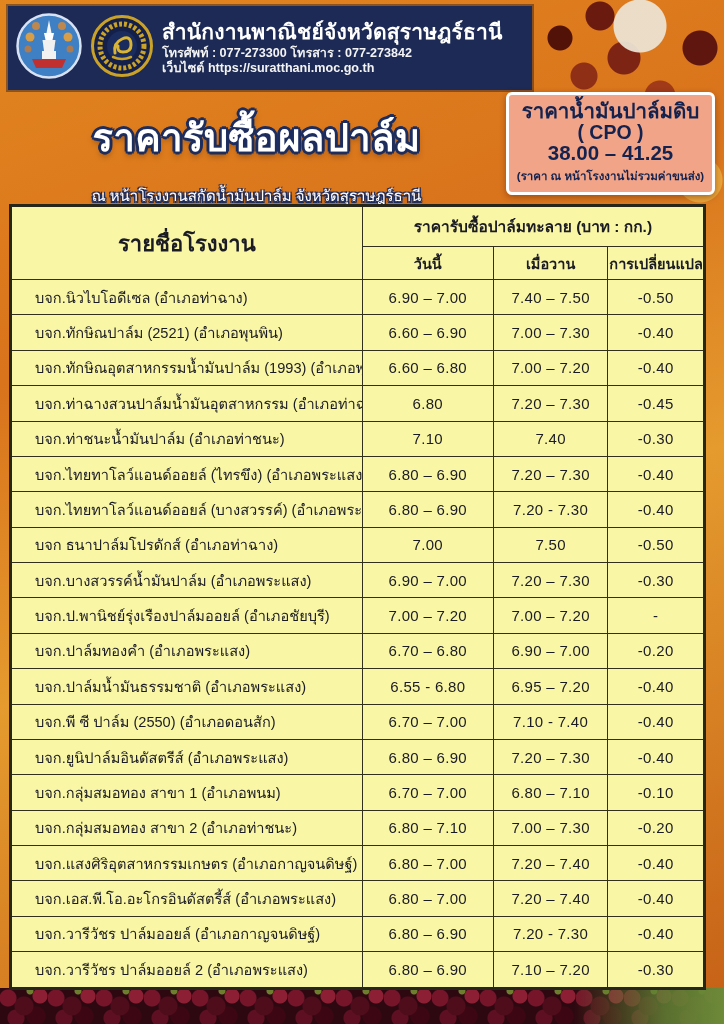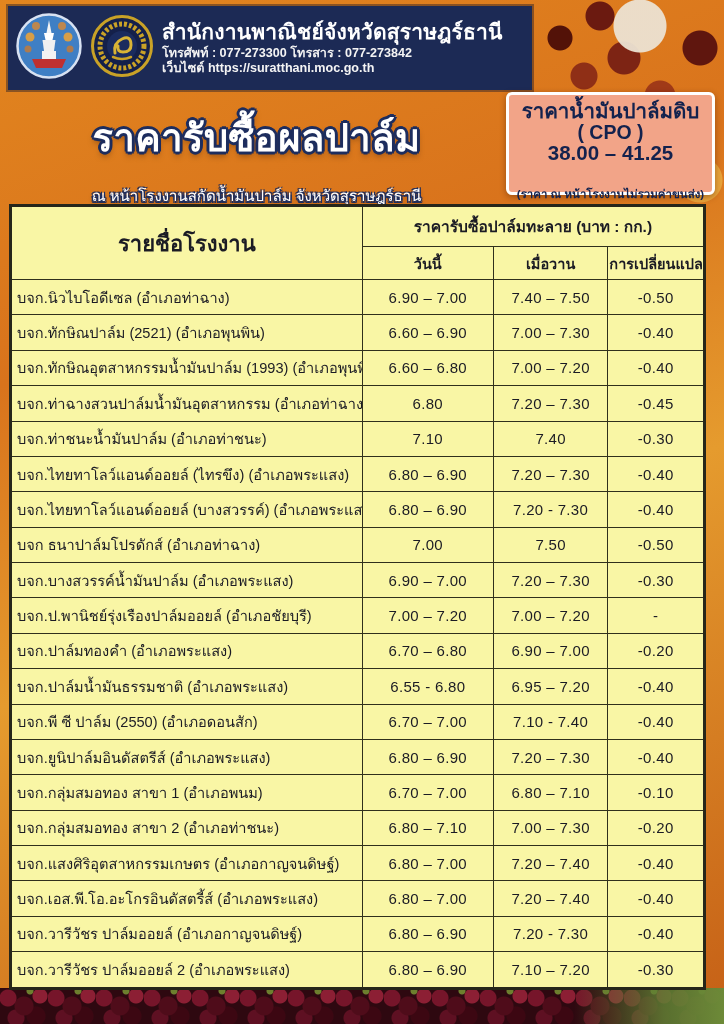--- a/index.html
+++ b/index.html
@@ -55,32 +55,32 @@
     display:flex;align-items:center;justify-content:center;
     font-size:25px;font-weight:800;color:#13224e;}
 
   
   .cpo-box{position:absolute;left:506px;top:92px;width:209px;height:103px;box-sizing:border-box;
     background:#f2a488;border:3px solid #ffffff;border-radius:6px;
     box-shadow:0 2px 6px rgba(60,20,0,.4);text-align:center;color:#13224e;padding-top:5px;}
   .cpo-title{font-size:20.5px;font-weight:800;line-height:1.05;}
   .cpo-label{font-size:19.5px;font-weight:800;line-height:1.05;}
   .cpo-range{font-size:20.5px;font-weight:800;line-height:1.1;}
-  .cpo-note{font-size:11.5px;font-weight:700;margin-top:20px;}
+  .cpo-note{font-size:11.5px;font-weight:700;margin-top:2px;}
 
   
   table.price-table{position:absolute;left:9px;top:204px;width:697px;height:786px;
     border-collapse:collapse;table-layout:fixed;background:#f9f6a5;border:3px solid #26261a;}
   .price-table th,.price-table td{border:1.6px solid #30301c;color:#1b1b24;overflow:hidden;white-space:nowrap;}
   .price-table thead th{font-weight:700;}
   th.factory-head{font-size:22px;width:50.4%;}
   th.group-head{font-size:15.5px;height:37px;}
   th.sub-head{font-size:14.5px;height:30px;font-weight:600;}
   col.c-today{width:19%;} col.c-yest{width:16.6%;} col.c-chg{width:14%;}
-  td.name{font-size:14.6px;text-align:left;padding-left:5px;}
+  td.name{font-size:14.6px;text-align:left;padding-left:23px;}
   td.num{font-size:15px;text-align:center;letter-spacing:.3px;}
 </style>
 </head>
 <body>
 
 <div class="page">
 
   <div class="photo-bg"></div>
   <div class="bottom-photo"></div>
   <div class="bottom-green"></div>

